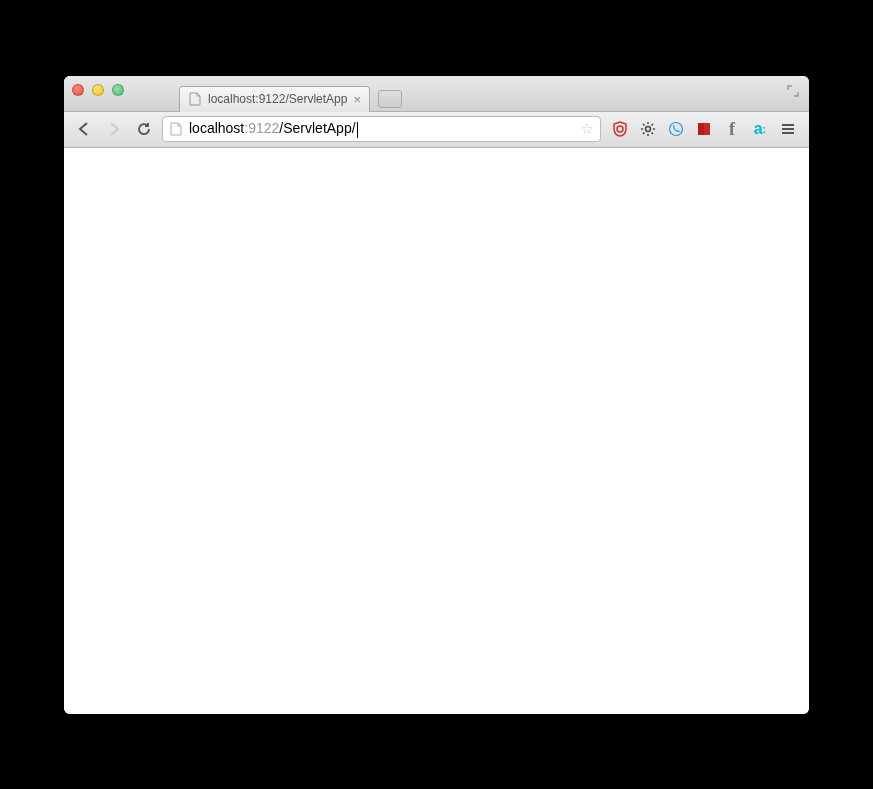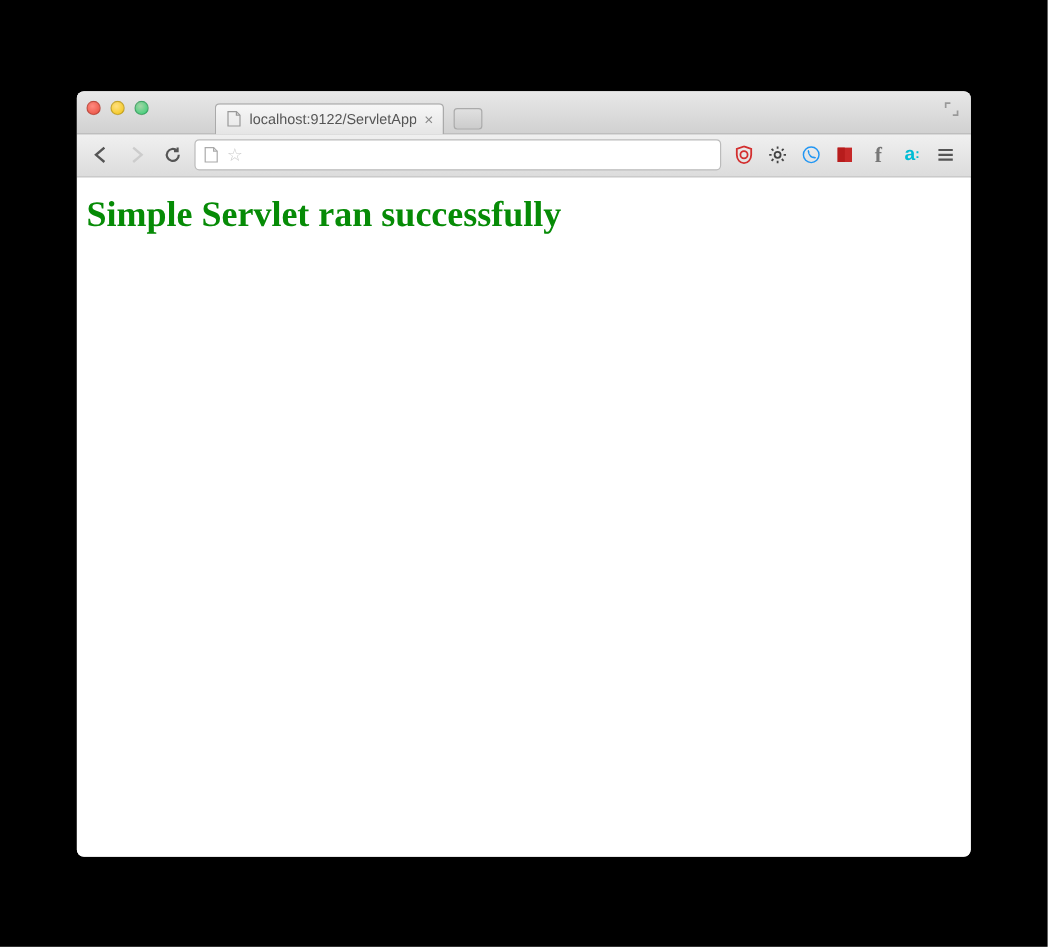--- a/index.html
+++ b/index.html
@@ -273,20 +273,23 @@
       </svg>
     </div>
 
     <div class="address-bar">
       <span class="address-favicon">
         <svg class="icon-svg" width="12" height="14" viewBox="0 0 12 14">
           <path d="M1 1 L8 1 L11 4 L11 13 L1 13 Z" fill="none" stroke="#aaa" stroke-width="1"></path>
           <path d="M8 1 L8 4 L11 4" fill="none" stroke="#aaa" stroke-width="1"></path>
         </svg>
       </span>
+      <span class="url-text">
+        <span class="url-host">localhost</span><span class="url-port">:9122</span><span class="url-path">/ServletApp/</span><span class="url-cursor"></span>
+      </span>
       <span class="star-icon">☆</span>
     </div>
 
     <div class="ext-icons">
       <span class="ext-icon">
         <svg width="16" height="16" viewBox="0 0 16 16">
           <path d="M8 1 L14 3 L14 8 A6 7 0 0 1 8 15 A6 7 0 0 1 2 8 L2 3 Z" fill="none" stroke="#d32f2f" stroke-width="1.5"></path>
           <circle cx="8" cy="8" r="3" fill="none" stroke="#d32f2f" stroke-width="1.5"></circle>
         </svg>
       </span>
@@ -314,16 +317,15 @@
         <svg width="16" height="16" viewBox="0 0 16 16">
           <line x1="2" y1="4" x2="14" y2="4" stroke="#555" stroke-width="1.8"></line>
           <line x1="2" y1="8" x2="14" y2="8" stroke="#555" stroke-width="1.8"></line>
           <line x1="2" y1="12" x2="14" y2="12" stroke="#555" stroke-width="1.8"></line>
         </svg>
       </span>
     </div>
   </div>
 
   <div class="page-content">
-    <h1 class="page-heading">Simple Servlet ran successfully</h1>
   </div>
 
 </div>
 
 </body></html>

